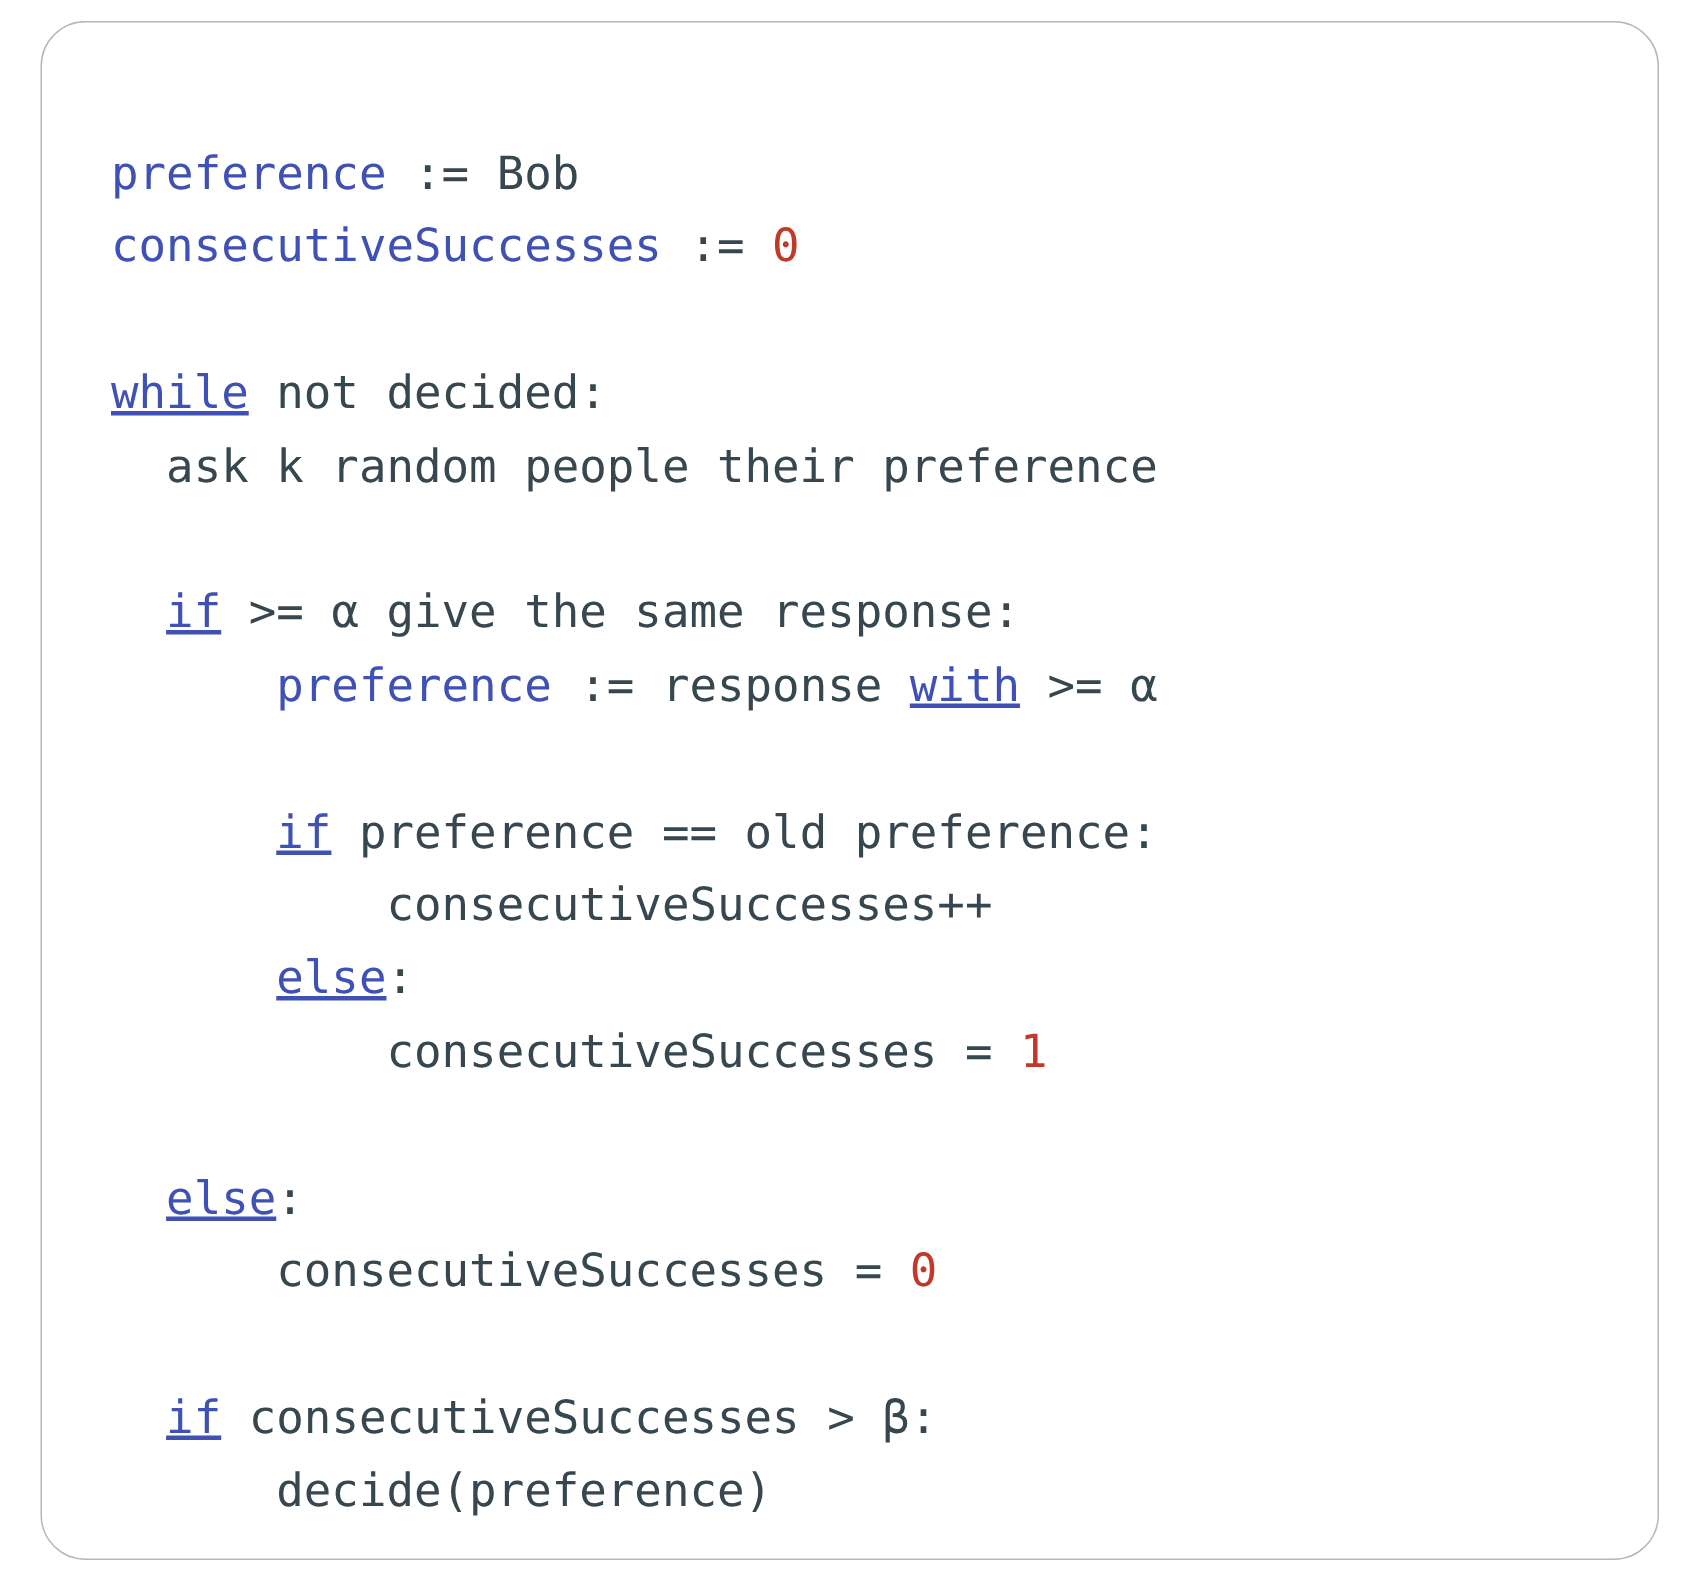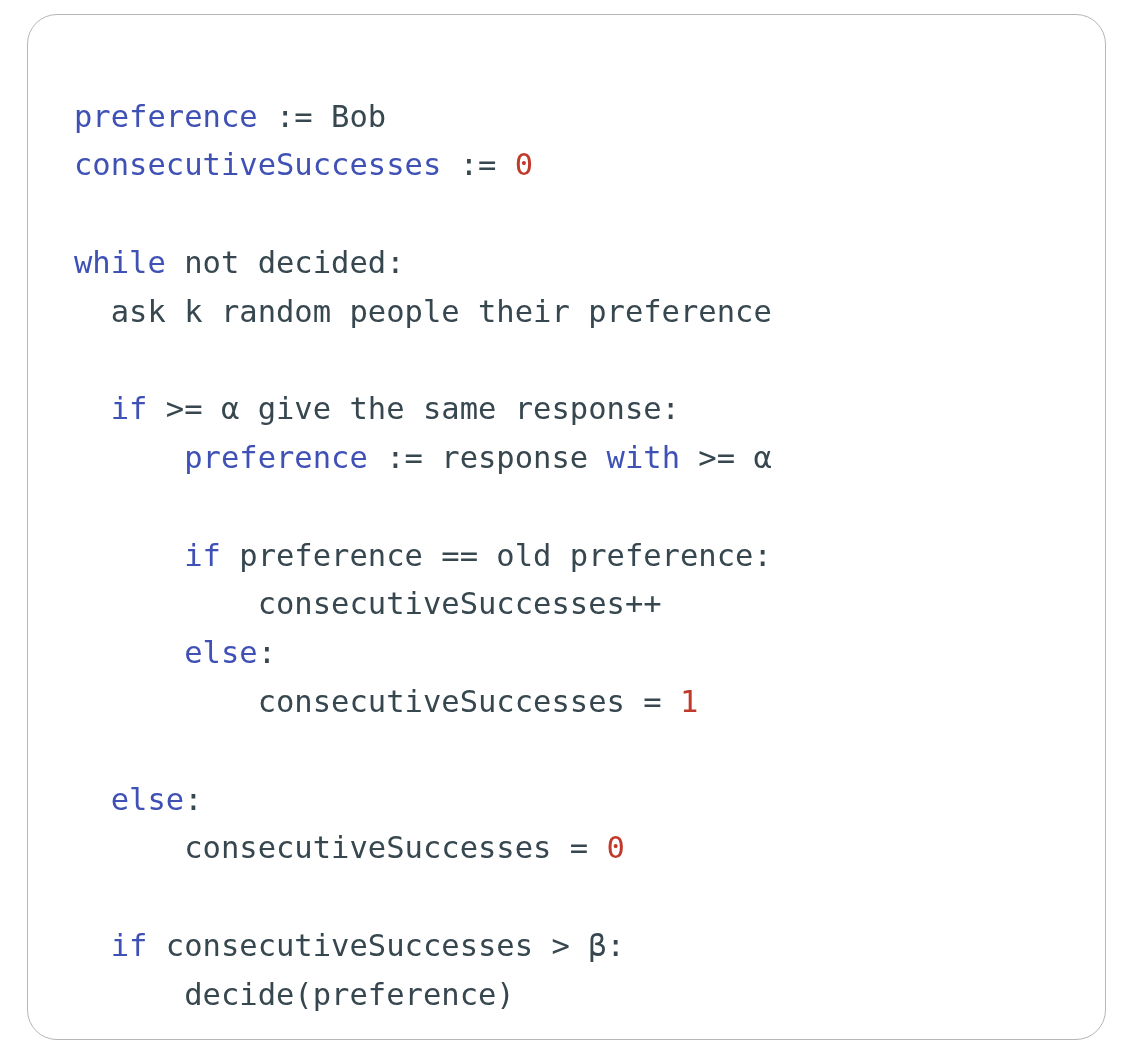--- a/index.html
+++ b/index.html
@@ -41,21 +41,21 @@
 
   .ln {
     display: block;
     height: 48.8px;
     white-space: pre;
   }
   .ln.blank {
     color: transparent;
   }
 
-  .kw  { color: #3f51b5; }
+  .kw  { color: #3f51b5; text-decoration: underline; }
   .var { color: #3f51b5; }
   .num { color: #c0392b; }
   .txt { color: #37474f; }
 </style>
 </head>
 <body>
 
 <div id="code-card">
   <pre id="code-block"><span class="ln"><span class="var">preference</span><span class="txt"> := </span><span class="txt">Bob</span></span><span class="ln"><span class="var">consecutiveSuccesses</span><span class="txt"> := </span><span class="num">0</span></span><span class="ln blank"><span class="txt"> </span></span><span class="ln"><span class="kw">while</span><span class="txt"> not decided:</span></span><span class="ln"><span class="txt">  </span><span class="txt">ask k random people their preference</span></span><span class="ln blank"><span class="txt"> </span></span><span class="ln"><span class="txt">  </span><span class="kw">if</span><span class="txt"> &gt;= α give the same response:</span></span><span class="ln"><span class="txt">      </span><span class="var">preference</span><span class="txt"> := response </span><span class="kw">with</span><span class="txt"> &gt;= α</span></span><span class="ln blank"><span class="txt"> </span></span><span class="ln"><span class="txt">      </span><span class="kw">if</span><span class="txt"> preference == old preference:</span></span><span class="ln"><span class="txt">          </span><span class="txt">consecutiveSuccesses++</span></span><span class="ln"><span class="txt">      </span><span class="kw">else</span><span class="txt">:</span></span><span class="ln"><span class="txt">          </span><span class="txt">consecutiveSuccesses = </span><span class="num">1</span></span><span class="ln blank"><span class="txt"> </span></span><span class="ln"><span class="txt">  </span><span class="kw">else</span><span class="txt">:</span></span><span class="ln"><span class="txt">      </span><span class="txt">consecutiveSuccesses = </span><span class="num">0</span></span><span class="ln blank"><span class="txt"> </span></span><span class="ln"><span class="txt">  </span><span class="kw">if</span><span class="txt"> consecutiveSuccesses &gt; β:</span></span><span class="ln"><span class="txt">      </span><span class="txt">decide(preference)</span></span></pre>
 </div>

